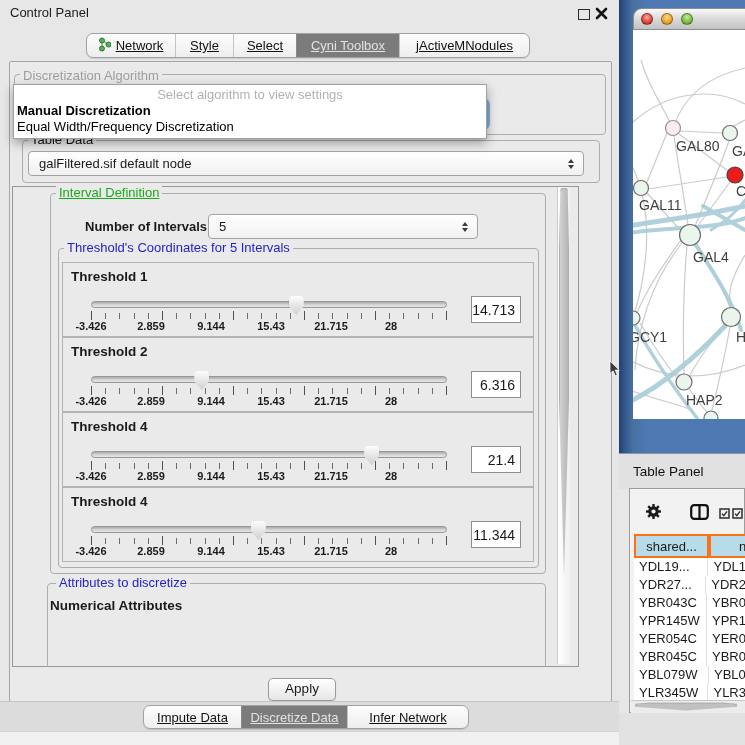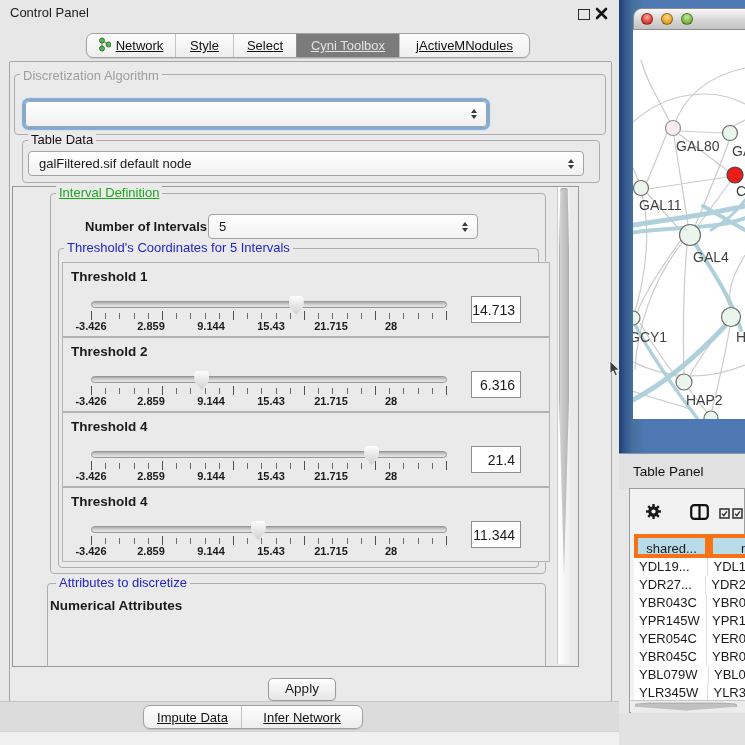--- a/index.html
+++ b/index.html
@@ -46,21 +46,21 @@
   .popup .opt1{position:absolute;left:3px;top:18px;font-weight:bold;color:#000;}
   .popup .opt2{position:absolute;left:3px;top:34px;color:#000;}
 
   
   .viewport{left:12px;top:186px;width:565px;height:479px;border:1px solid #979797;background:#eaeaea;overflow:hidden;}
   .vsb{left:557px;top:187px;width:12px;height:477px;background:linear-gradient(90deg,#ffffff,#efefef);border-left:1px solid #cccccc;z-index:5;}
   .vsb .thumb{position:absolute;left:1px;top:1px;width:10px;height:388px;border-radius:5px;
               background:linear-gradient(90deg,#d2d2d2,#b6b6b6);border:1px solid #adadad;box-sizing:border-box;}
 
   
-  .tpanel{position:absolute;left:62px;width:470px;height:73px;border:1px solid #b3b3b3;background:#eaeaea;padding-left:16px;}
+  .tpanel{position:absolute;left:62px;width:470px;height:73px;border:1px solid #b3b3b3;background:#eaeaea;}
   .tpanel .t-label{position:absolute;left:8px;top:6px;font-weight:bold;font-size:13.5px;}
   .slider{position:absolute;left:28px;top:38px;width:356px;height:7px;border:1px solid #979797;border-radius:4px;
           background:linear-gradient(#a9a9a9,#d6d6d6 55%,#e6e6e6);box-sizing:border-box;}
   .thumb{position:absolute;top:-6px;width:15px;height:19px;margin-left:0;
          background:linear-gradient(#fdfdfd,#cfcfcf);
          clip-path:polygon(14% 0,86% 0,100% 16%,100% 54%,50% 100%,0 54%,0 16%);
          filter:drop-shadow(0 0 1px rgba(0,0,0,.6));}
   .ticks{position:absolute;left:28px;top:50px;width:356px;height:6px;
          background-image:repeating-linear-gradient(to right,#6b6b6b 0 1px,transparent 1px 14.2px);}
   .majt{position:absolute;top:48px;width:1px;height:9px;background:#4f4f4f;}
@@ -90,21 +90,21 @@
   .light{position:absolute;top:13px;width:12px;height:12px;border-radius:50%;border:1px solid rgba(0,0,0,.35);box-sizing:border-box;}
   .light.red{left:641px;background:radial-gradient(circle at 50% 32%,#f7a9a0,#de4437 60%,#b0251c);}
   .light.yellow{left:661px;background:radial-gradient(circle at 50% 32%,#fbd98d,#eaa42c 60%,#c5821a);}
   .light.green{left:681px;background:radial-gradient(circle at 50% 32%,#c5e79a,#7cbb43 60%,#5c9a2c);}
   .net-canvas{left:633px;top:30px;width:112px;height:389px;background:#fff;overflow:hidden;}
 
   .tp-bar{left:619px;top:453px;width:126px;height:35px;background:#e1e1e1;border-top:1px solid #8796a6;}
   .tp-bar .lbl{position:absolute;left:14px;top:10px;font-size:13.5px;color:#111;}
   .tp-box{left:629px;top:488px;width:116px;height:225px;border:1px solid #9c9c9c;background:#f2f2f2;box-sizing:border-box;}
   .tp-header{position:absolute;top:45px;left:4px;height:24px;display:flex;}
-  .tp-hcell{background:#b7dbe9;border:4px solid #f97316;box-sizing:border-box;font-size:13px;line-height:22px;
+  .tp-hcell{background:#b7dbe9;border:2px solid #f97316;box-sizing:border-box;font-size:13px;line-height:22px;
             text-align:center;overflow:hidden;white-space:nowrap;}
   .tp-rows{position:absolute;top:69px;left:4px;width:112px;height:142px;background:#fff;overflow:hidden;}
   .tp-row{display:flex;height:18px;line-height:18px;font-size:13px;white-space:nowrap;}
   .tp-c1{width:74px;padding-left:5px;box-sizing:border-box;overflow:hidden;}
   .tp-c2{padding-left:5px;border-left:1px solid #e0e0e0;overflow:visible;}
   .hsb{position:absolute;left:1px;top:211px;width:114px;height:12px;background:#ececec;border-top:1px solid #c8c8c8;}
   .hsb .thumb{position:absolute;left:4px;top:1.5px;width:102px;height:8px;border-radius:4px;background:#c0c0c0;border:1px solid #b2b2b2;box-sizing:border-box;}
   .below-tp{left:619px;top:713px;width:126px;height:32px;background:#e2e2e2;}
 
   .bold{font-weight:bold;}
@@ -154,20 +154,25 @@
 
   <div class="abs group" style="left:14px;top:74px;width:590px;height:59px;"></div>
   <div class="abs group-title t-dim" style="left:20px;top:69px;">Discretization Algorithm</div>
   <div class="abs combo focus-ring" style="left:25px;top:101px;width:462px;height:26px;">
     <span class="spin">
         <i class="up"></i>
         <i class="dn"></i>
       </span>
   </div>
 
+  <div class="abs popup">
+    <div class="hint">Select algorithm to view settings</div>
+    <div class="opt1">Manual Discretization</div>
+    <div class="opt2">Equal Width/Frequency Discretization</div>
+  </div>
 
   <div class="abs group" style="left:22px;top:140px;width:576px;height:41px;"></div>
   <div class="abs group-title" style="left:28px;top:133px;color:#111;">Table Data</div>
   <div class="abs combo" style="left:28px;top:151px;width:556px;height:25px;">
     <span>galFiltered.sif default node</span>
     <span class="spin">
         <i class="up"></i>
         <i class="dn"></i>
       </span>
   </div>
@@ -289,20 +294,23 @@
       <div class="thumb"></div>
     </div>
 
   <div class="abs apply-btn">Apply</div>
 
   <div class="abs strip1"></div>
   <div class="abs strip2"></div>
   <div class="abs seg bottom">
     <div class="tab" style="width:97px">
         <span>Impute Data</span>
+      </div>
+    <div class="tab sel" style="width:105px">
+        <span>Discretize Data</span>
       </div>
     <div class="tab" style="width:120px">
         <span>Infer Network</span>
       </div>
   </div>
 
   <div class="abs desktop"></div>
   <div class="abs mac-titlebar"></div>
   <div class="abs light red"></div>
   <div class="abs light yellow"></div>

